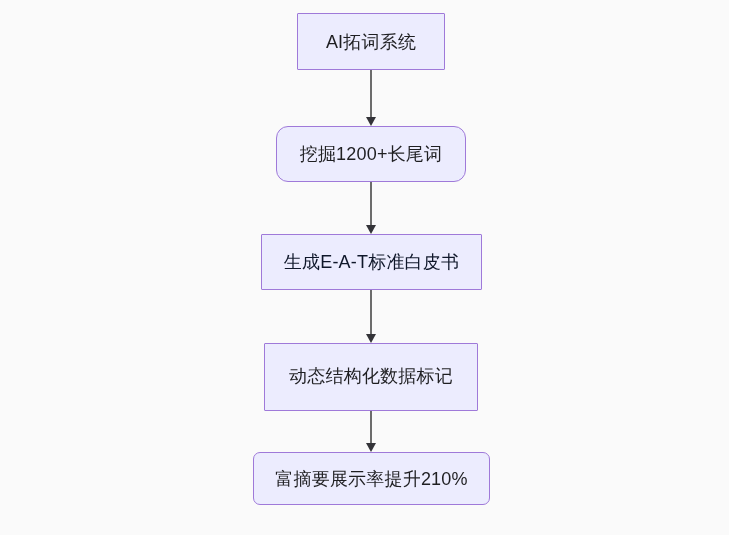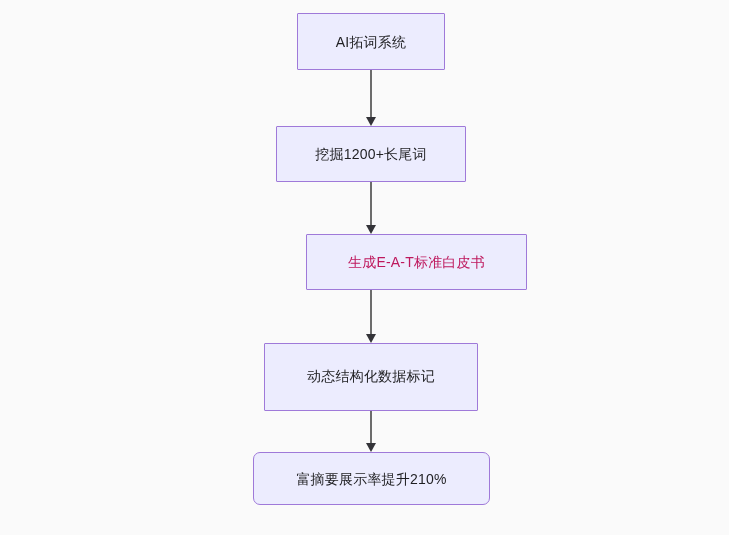--- a/index.html
+++ b/index.html
@@ -21,21 +21,21 @@
   .node {
     position: absolute;
     box-sizing: border-box;
     background: #ececfe;
     border: 1.4px solid #9f79d9;
     border-radius: 1px;
     display: flex;
     align-items: center;
     justify-content: center;
     color: #1f1f22;
-    font-size: 14px;
+    font-size: 18px;
     letter-spacing: 0.2px;
     white-space: nowrap;
     line-height: 1;
   }
   .node-label {
     display: block;
     padding: 0 4px;
   }
   .edge {
     position: absolute;
@@ -77,24 +77,24 @@
     <div class="edge-head" style="top: 44px;"></div>
   </div>
   <div class="edge" style="left: 371px; top: 396px;">
     <div class="edge-line" style="height: 48px; background: rgb(108, 108, 108);"></div>
     <div class="edge-head" style="top: 47px;"></div>
   </div>
 
   <div class="node" style="left: 297px; top: 13px; width: 148px; height: 57px; background: rgb(236, 236, 254); border-color: rgb(159, 121, 217); color: rgb(31, 31, 34);">
     <span class="node-label">AI拓词系统</span>
   </div>
-  <div class="node" style="left: 276px; top: 126px; width: 190px; height: 56px; background: rgb(236, 236, 254); border-color: rgb(159, 121, 217); color: rgb(31, 31, 34);">
+  <div class="node" style="left: 276px; top: 126px; width: 190px; height: 56px; background: rgb(236, 236, 254); border-color: rgb(159, 121, 217); color: rgb(31, 31, 34); border-radius: 12px;">
     <span class="node-label">挖掘1200+长尾词</span>
   </div>
-  <div class="node" style="left: 261px; top: 234px; width: 221px; height: 56px; background: rgb(236, 236, 254); border-color: rgb(159, 121, 217); color: #be185d; margin-left: 45px;">
+  <div class="node" style="left: 261px; top: 234px; width: 221px; height: 56px; background: rgb(236, 236, 254); border-color: rgb(159, 121, 217); color: #0f172a;">
     <span class="node-label">生成E-A-T标准白皮书</span>
   </div>
   <div class="node" style="left: 264px; top: 343px; width: 214px; height: 68px; background: rgb(236, 236, 254); border-color: rgb(159, 121, 217); color: rgb(31, 31, 34); font-family: Liberation Mono, monospace;">
     <span class="node-label">动态结构化数据标记</span>
   </div>
   <div class="node" style="left: 253px; top: 452px; width: 237px; height: 53px; background: rgb(236, 236, 254); border-color: rgb(159, 121, 217); color: rgb(31, 31, 34); border-radius: 7px;">
     <span class="node-label">富摘要展示率提升210%</span>
   </div>
 
 </div>

